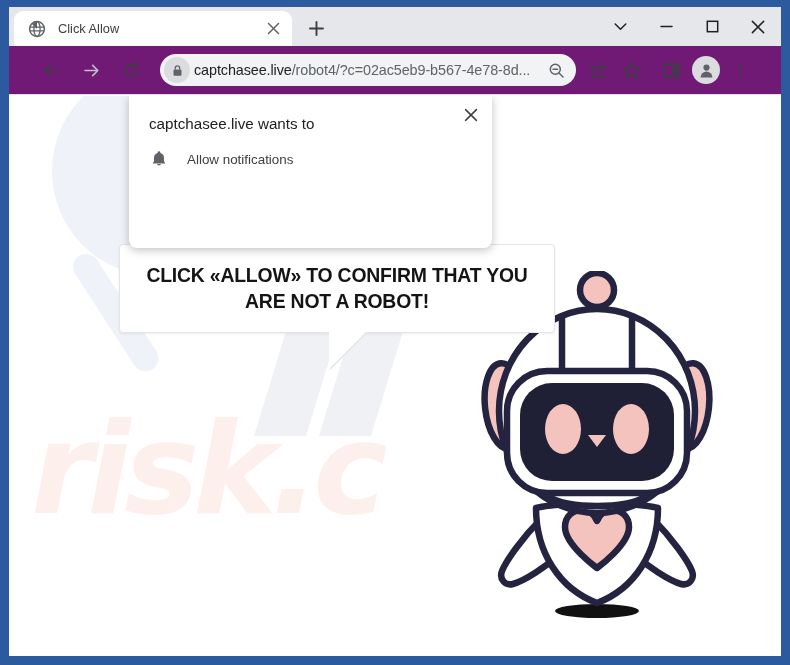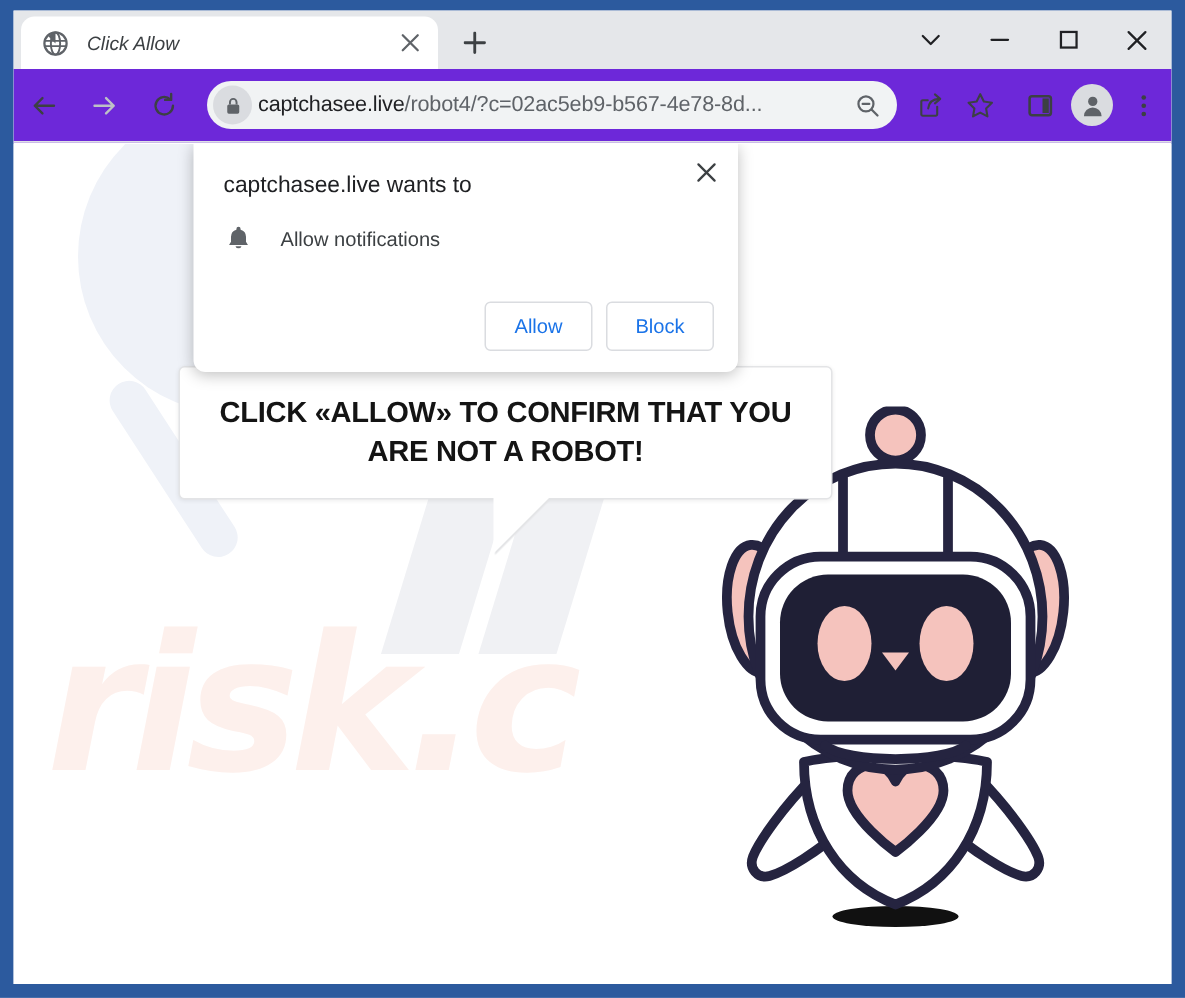--- a/index.html
+++ b/index.html
@@ -37,21 +37,21 @@
     border-radius: 9px 9px 0 0;
     display: flex; align-items: center;
     padding: 0 8px 0 14px;
   }
   #tab-favicon { width: 18px; height: 18px; flex: 0 0 18px; position: relative; }
   #tab-favicon svg { display: block; }
   #tab-title {
     flex: 1 1 auto;
     font-size: 12.8px; color: #3c4043;
     margin-left: 12px;
-    white-space: nowrap; overflow: hidden; text-overflow: ellipsis; font-style: italic;
+    white-space: nowrap; overflow: hidden; text-overflow: ellipsis;
   }
   #tab-close {
     width: 22px; height: 22px; flex: 0 0 22px;
     display: flex; align-items: center; justify-content: center;
     border-radius: 50%;
   }
   #new-tab {
     width: 30px; height: 30px; margin-left: 9px; margin-bottom: 3px;
     display: flex; align-items: center; justify-content: center;
     border-radius: 50%;
@@ -61,23 +61,23 @@
     display: flex; align-items: center;
   }
   .wc-btn {
     width: 46px; height: 39px;
     display: flex; align-items: center; justify-content: center;
   }
 
   
   #toolbar {
     position: absolute; left: 0; top: 39px; right: 0; height: 49px;
-    background: #6d28d9;
+    background: #701a75;
     display: flex; align-items: center;
-    padding: 0 4px;
+    padding: 0 26px;
     border-bottom: 1px solid #dfe1e5;
   }
   .nav-btn {
     width: 32px; height: 32px; margin-right: 8px;
     display: flex; align-items: center; justify-content: center;
     border-radius: 50%;
     flex: 0 0 32px;
   }
   #omnibox {
     flex: 1 1 auto; height: 32px;
@@ -441,21 +441,17 @@
         <div id="dialog-title">captchasee.live wants to</div>
         <div id="dialog-row">
           <span id="bell-icon">
             <svg width="20" height="20" viewBox="0 0 20 20">
               <path d="M10 2.2 a1.4 1.4 0 0 1 1.4 1.4 v0.5 a5 5 0 0 1 3.6 4.8 v3.3 l1.3 2.2 H3.7 l1.3 -2.2 V8.9 a5 5 0 0 1 3.6 -4.8 V3.6 A1.4 1.4 0 0 1 10 2.2 Z" fill="#5f6368"></path>
               <path d="M8 15.1 a2.1 2.1 0 0 0 4 0 Z" fill="#5f6368"></path>
             </svg>
           </span>
           <span id="dialog-row-label">Allow notifications</span>
         </div>
-        <div id="dialog-actions">
-          <button class="dlg-btn">Allow</button>
-          <button class="dlg-btn">Block</button>
-        </div>
       </div>
 
     </div>
   </div>
 </div>
 
 </body></html>

